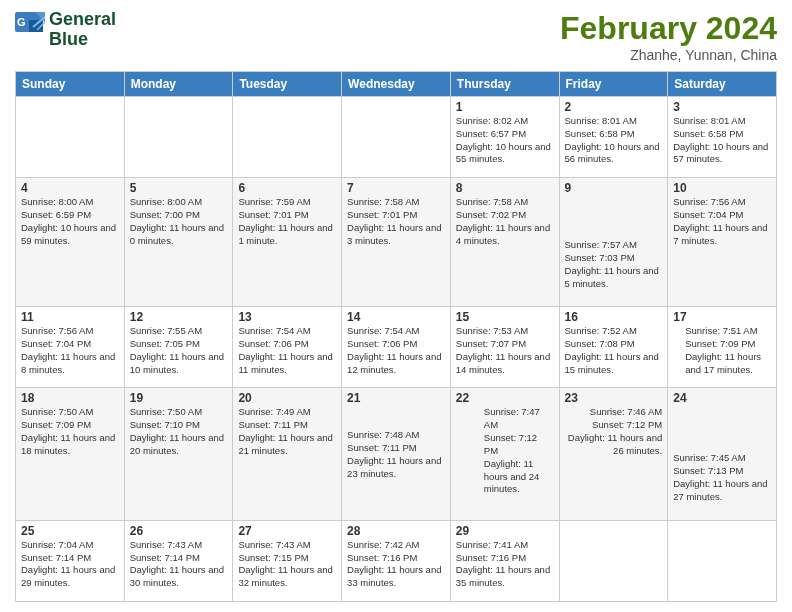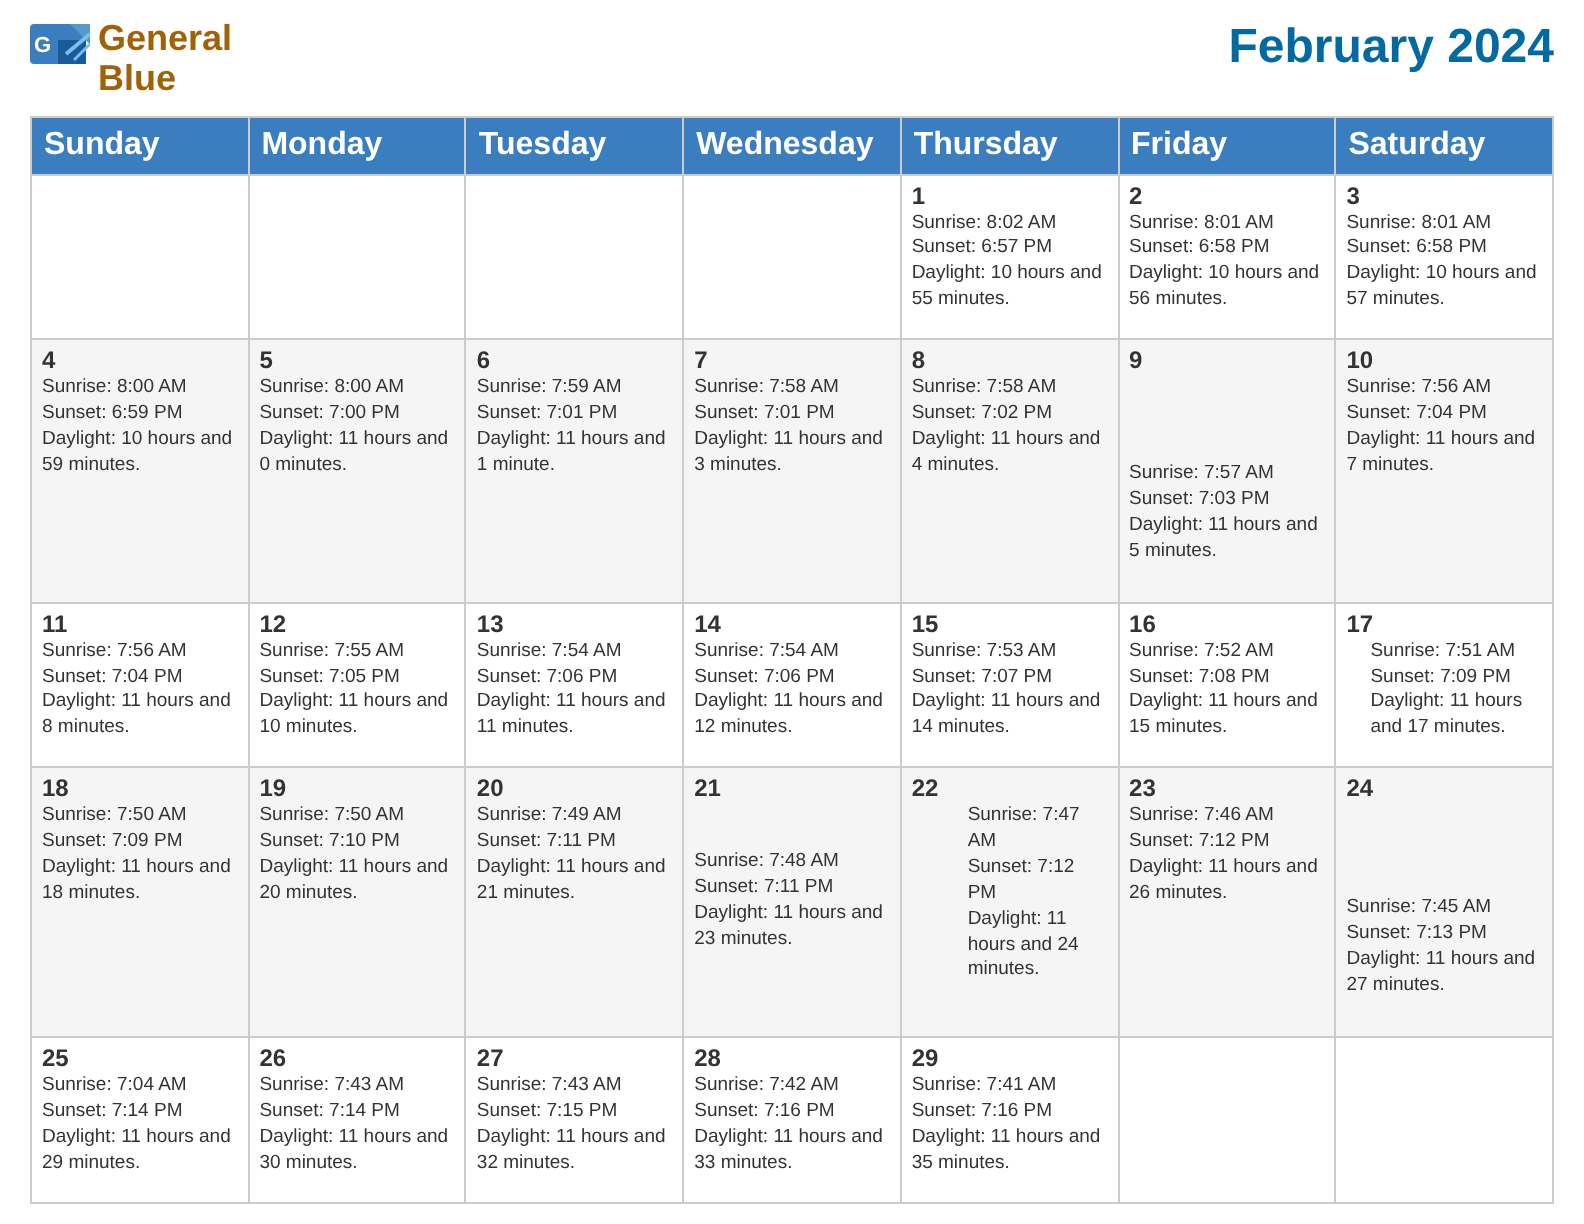--- a/index.html
+++ b/index.html
@@ -24,52 +24,52 @@
       margin-bottom: 8px;
     }
     .logo {
       display: flex;
       align-items: center;
       gap: 0px;
     }
     .logo-text {
       font-size: 18px;
       font-weight: bold;
-      color: #a16207;
+      color: #14532d;
       line-height: 1.1;
     }
     .logo-text span {
       display: block;
     }
     .logo-icon {
       width: 30px;
       height: 36px;
       margin-right: 4px;
     }
     .title-block {
       text-align: right;
     }
     .month-title {
-      font-size: 24px;
+      font-size: 32px;
       font-weight: bold;
-      color: #0369a1;
+      color: #4d7c0f;
     }
     .subtitle {
       font-size: 14px;
       color: #555;
     }
     .calendar {
       width: 100%;
       border-collapse: collapse;
       flex: 1;
     }
     .calendar th {
       background: #3a7ebf;
       color: #fff;
-      font-size: 16px;
+      font-size: 12px;
       font-weight: bold;
       text-align: left;
       padding: 5px 6px;
       border: 1px solid #ccc;
     }
     .calendar td {
       border: 1px solid #ccc;
       vertical-align: top;
       padding: 3px 5px;
       width: calc(100% / 7);
@@ -120,20 +120,21 @@
         <path d="M 18 15 L 30 5" stroke="#7bbfee" stroke-width="2" fill="none"></path>
         <path d="M 22 18 L 30 10" stroke="#7bbfee" stroke-width="1.5" fill="none"></path>
       </svg>
       <div class="logo-text">
         <span>General</span>
         <span>Blue</span>
       </div>
     </div>
     <div class="title-block">
       <div class="month-title">February 2024</div>
+      <div class="subtitle">Zhanhe, Yunnan, China</div>
     </div>
   </div>
 
   <table class="calendar">
     <thead>
       <tr>
       <th>Sunday</th>
           <th>Monday</th>
           <th>Tuesday</th>
           <th>Wednesday</th>
@@ -281,21 +282,21 @@
 Daylight: 11 hours and 23 minutes.</div>
           </td>
           <td>
             <span class="day-number">22</span>
             <div class="day-info" style="white-space: pre-line; margin-left: 28px;">Sunrise: 7:47 AM
 Sunset: 7:12 PM
 Daylight: 11 hours and 24 minutes.</div>
           </td>
           <td>
             <span class="day-number">23</span>
-            <div class="day-info" style="white-space: pre-line;">Sunrise: 7:46 AM
+            <div class="day-info" style="white-space: pre-line; text-align: right;">Sunrise: 7:46 AM
 Sunset: 7:12 PM
 Daylight: 11 hours and 26 minutes.</div>
           </td>
           <td>
             <span class="day-number">24</span>
             <div class="day-info" style="white-space: pre-line; margin-top: 47px;">Sunrise: 7:45 AM
 Sunset: 7:13 PM
 Daylight: 11 hours and 27 minutes.</div>
           </td>
         </tr>

